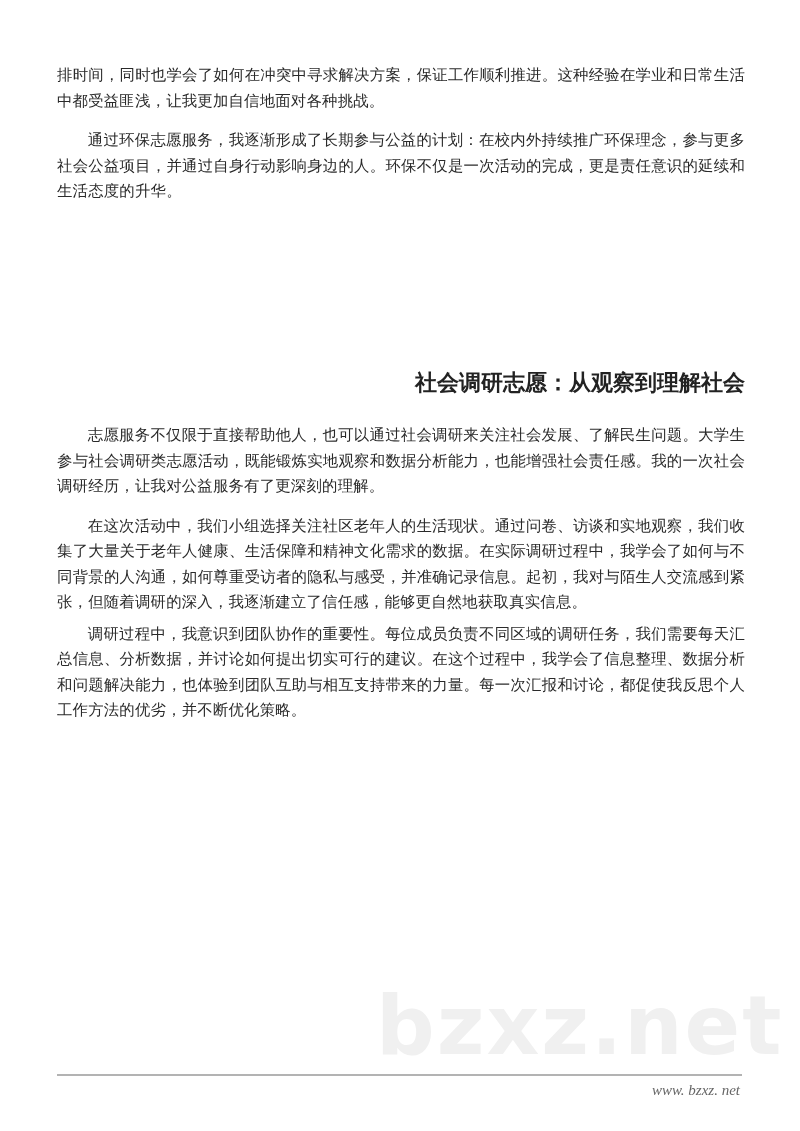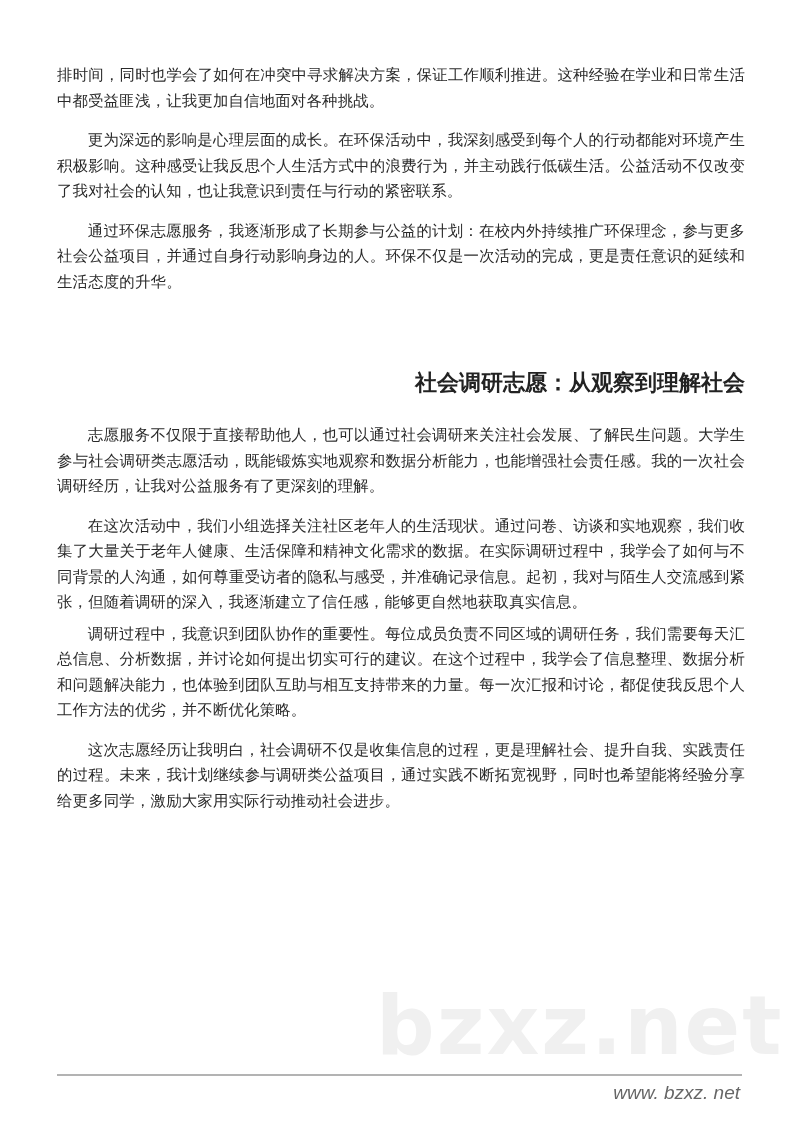--- a/index.html
+++ b/index.html
@@ -4,40 +4,38 @@
 <style>
   html, body { margin: 0; padding: 0; background: #ffffff; }
   body { width: 800px; height: 1131px; position: relative; overflow: hidden;
          font-family: "DejaVu Serif", "Liberation Serif", serif; color: #2a2a2a; }
   .page { position: absolute; left: 57px; top: 0; width: 688px; }
   .para { font-size: 15.4px; line-height: 25.5px; margin: 0; text-indent: 2em; letter-spacing: 0.2px; text-align: justify; }
   .para.cont { text-indent: 0; }
   .watermark { position: absolute; left: 376px; top: 985px; font-family: "DejaVu Sans", "Liberation Sans", sans-serif;
                font-weight: bold; font-size: 82px; color: #f0f0f0; letter-spacing: 2px; line-height: 1; }
   .footer-line { position: absolute; left: 57px; top: 1074px; width: 685px; height: 1.5px; background: #b3b3b3; }
-  .footer-url { position: absolute; right: 60px; top: 1082px; font-family: Liberation Sans, sans-serif;
-                font-style: italic; font-size: 19px; color: #666; }
+  .footer-url { position: absolute; right: 60px; top: 1082px; font-family: Liberation Serif, serif;
+                font-style: italic; font-size: 15px; color: #666; }
   h2 { position: absolute; left: 0; width: 688px; top: 368px; margin: 0; text-align: right;
        font-family: "DejaVu Sans", "Liberation Sans", sans-serif; font-weight: bold; font-size: 22px; color: #222; }
 </style>
 </head>
 <body>
 
 <div class="page">
   <div style="position:absolute; top:62px; width:688px;font-family:Liberation Serif, serif;">
     <p class="para cont">排时间，同时也学会了如何在冲突中寻求解决方案，保证工作顺利推进。这种经验在学业和日常生活中都受益匪浅，让我更加自信地面对各种挑战。</p>
-    <p class="para" style="margin-top:14px">更为深远的影响是心理层面的成长。在环保活动中，我深刻感受到每个人的行动都能对环境产生积极影响。这种感受让我反思个人生活方式中的浪费行为，并主动践行低碳生活。公益活动不仅改变了我对社会的认知，也让我意识到责任与行动的紧密联系。</p>
     <p class="para" style="margin-top:14px">通过环保志愿服务，我逐渐形成了长期参与公益的计划：在校内外持续推广环保理念，参与更多社会公益项目，并通过自身行动影响身边的人。环保不仅是一次活动的完成，更是责任意识的延续和生活态度的升华。</p>
   </div>
 
   <h2>社会调研志愿：从观察到理解社会</h2>
 
   <div style="position:absolute; top:423px; width:688px;">
     <p class="para">志愿服务不仅限于直接帮助他人，也可以通过社会调研来关注社会发展、了解民生问题。大学生参与社会调研类志愿活动，既能锻炼实地观察和数据分析能力，也能增强社会责任感。我的一次社会调研经历，让我对公益服务有了更深刻的理解。</p>
     <p class="para" style="margin-top:14px">在这次活动中，我们小组选择关注社区老年人的生活现状。通过问卷、访谈和实地观察，我们收集了大量关于老年人健康、生活保障和精神文化需求的数据。在实际调研过程中，我学会了如何与不同背景的人沟通，如何尊重受访者的隐私与感受，并准确记录信息。起初，我对与陌生人交流感到紧张，但随着调研的深入，我逐渐建立了信任感，能够更自然地获取真实信息。</p>
     <p class="para" style="margin-top:6px">调研过程中，我意识到团队协作的重要性。每位成员负责不同区域的调研任务，我们需要每天汇总信息、分析数据，并讨论如何提出切实可行的建议。在这个过程中，我学会了信息整理、数据分析和问题解决能力，也体验到团队互助与相互支持带来的力量。每一次汇报和讨论，都促使我反思个人工作方法的优劣，并不断优化策略。</p>
-    <p class="para" style="margin-top:14px">这次志愿经历让我明白，社会调研不仅是收集信息的过程，更是理解社会、提升自我、实践责任的过程。未来，我计划继续参与调研类公益项目，通过实践不断拓宽视野，同时也希望能将经验分享给更多同学，激励大家用实际行动推动社会进步。</p>
   </div>
 </div>
 
 <div class="watermark">bzxz.net</div>
 <div class="footer-line"></div>
 <div class="footer-url">www. bzxz. net</div>
 
 </body></html>

